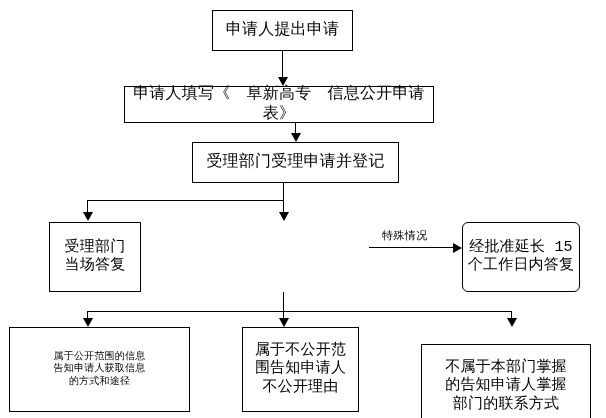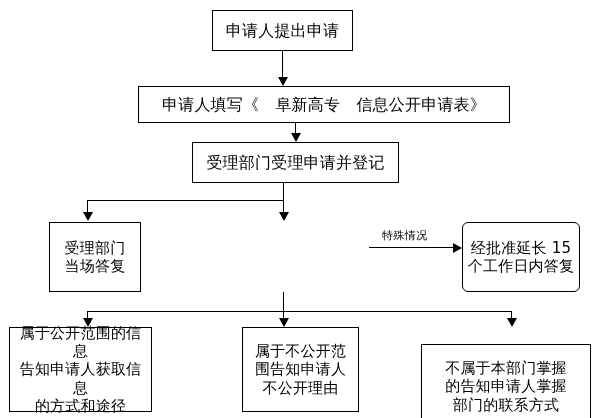--- a/index.html
+++ b/index.html
@@ -20,37 +20,38 @@
     box-sizing: border-box;
     border: 1px solid #000000;
     background: #ffffff;
     display: flex;
     align-items: center;
     justify-content: center;
     text-align: center;
     color: #000000;
     line-height: 1.22;
     letter-spacing: 0.2px;
+    font-family: Liberation Mono, monospace;
   }
   .node .txt {
     display: block;
     white-space: pre-line;
     padding: 0 3px;
   }
 
   
   #n-apply        { left: 212px; top: 10px;  width: 141px; height: 41px;  font-size: 16px; }
-  #n-form         { left: 138px; top: 86px;  width: 372px; height: 37px;  font-size: 16px; }
+  #n-form         { left: 124px; top: 86px;  width: 310px; height: 37px;  font-size: 16px; }
   #n-register     { left: 192px; top: 142px; width: 207px; height: 41px;  font-size: 16px; }
 
   #n-onsite       { left: 49px;  top: 222px; width: 92px;  height: 70px;  font-size: 15px; }
   #n-delay15      { left: 198px; top: 222px; width: 171px; height: 70px;  font-size: 15px; }
   #n-approved     { left: 462px; top: 222px; width: 118px; height: 70px;  font-size: 15px; border-radius: 6px; }
 
-  #n-public       { left: 9px;   top: 327px; width: 143px; height: 85px;  font-size: 15px; }
+  #n-public       { left: 9px;   top: 327px; width: 181px; height: 85px;  font-size: 10px; }
   #n-nonpublic    { left: 224px; top: 327px; width: 117px; height: 85px;  font-size: 15px; margin-left: 18px; }
   #n-other        { left: 421px; top: 327px; width: 170px; height: 85px;  font-size: 15px; margin-top: 17px; }
 
   
   .vline {
     position: absolute;
     width: 1px;
     background: #000000;
   }
   .hline {

